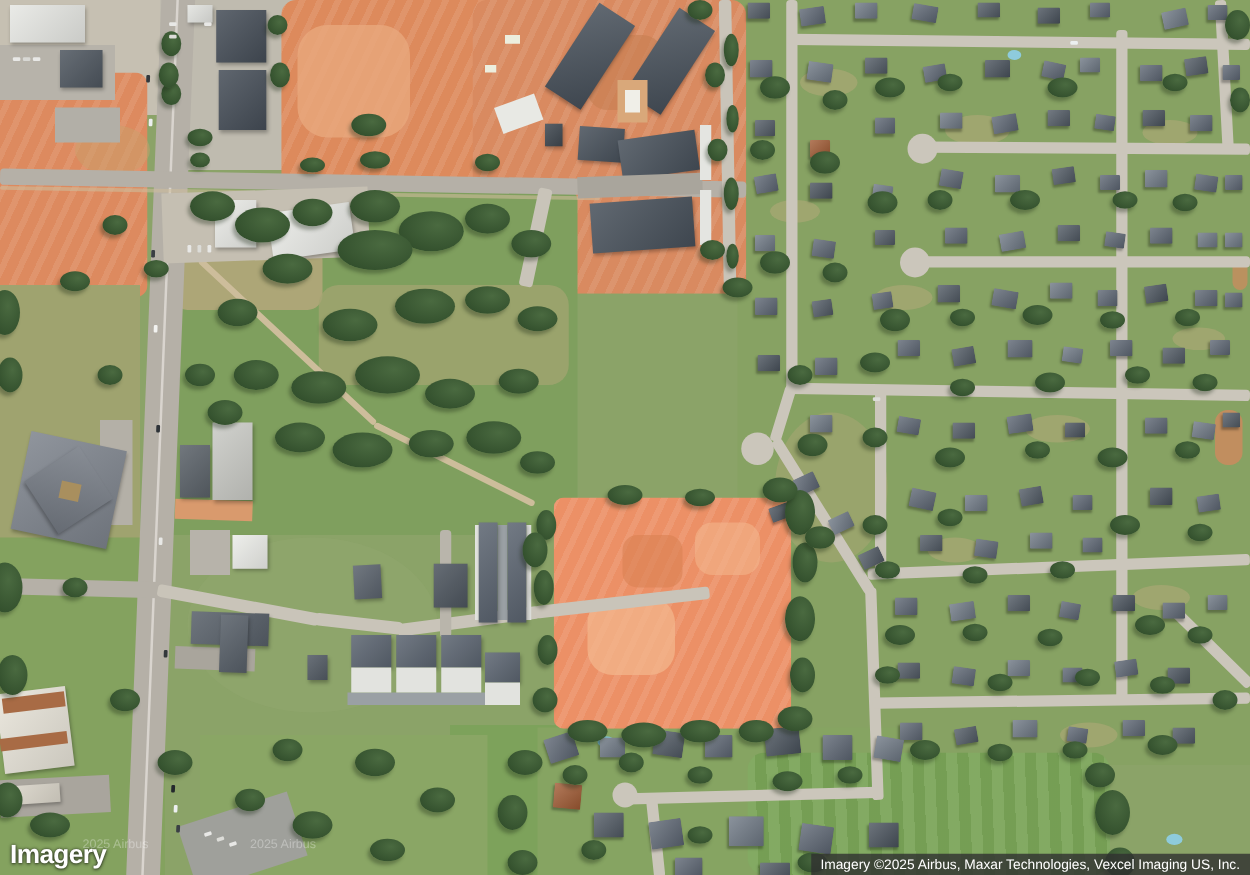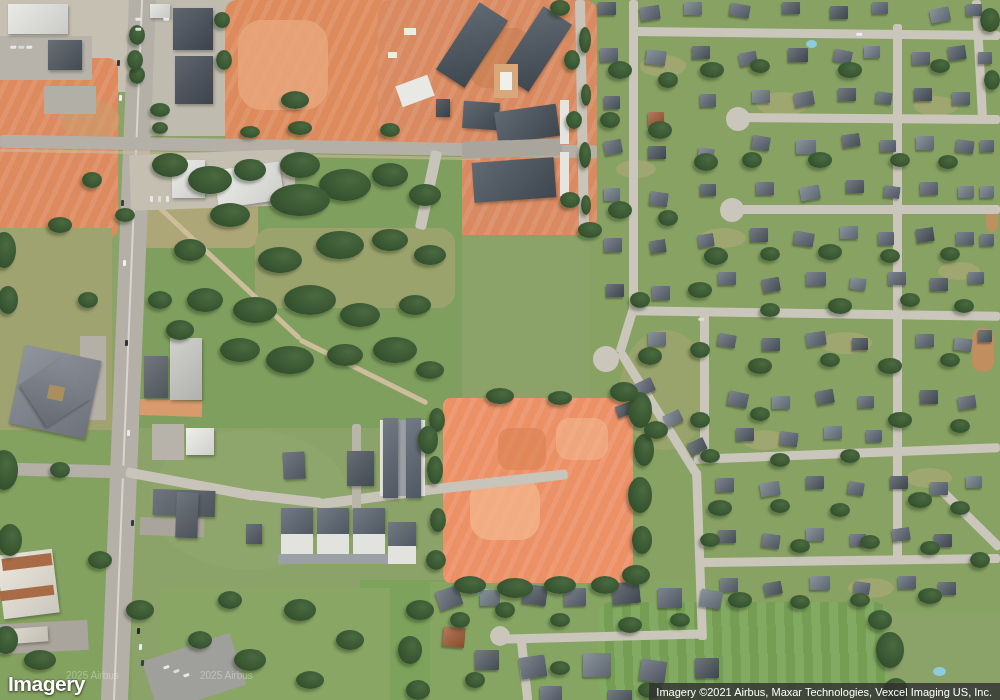--- a/index.html
+++ b/index.html
@@ -455,15 +455,15 @@
       <div class="f" style="left: 165px; top: 664px; width: 2.6px; height: 6px; background: rgb(232, 232, 230); transform: rotate(72deg); border-radius: 1px;"></div>
       <div class="f" style="left: 175px; top: 668px; width: 2.6px; height: 6px; background: rgb(220, 220, 216); transform: rotate(72deg); border-radius: 1px;"></div>
       <div class="f" style="left: 185px; top: 672px; width: 2.6px; height: 6px; background: rgb(232, 232, 230); transform: rotate(72deg); border-radius: 1px;"></div>
       <div class="f" style="left: 858px; top: 31px; width: 2.6px; height: 6px; background: rgb(236, 239, 240); transform: rotate(90deg); border-radius: 1px;"></div>
       <div class="f" style="left: 700px; top: 316px; width: 2.6px; height: 6px; background: rgb(220, 220, 216); transform: rotate(90deg); border-radius: 1px;"></div>
     </div>
   <span id="wm1" class="watermark">2025 Airbus</span>
   <span id="wm2" class="watermark">2025 Airbus</span>
   <div id="google-logo">Imagery</div>
   <div id="attribution">
-    <span>Imagery ©2021 Airbus, Maxar Technologies, Vexcel Imaging US, Inc.</span>
+    <span>Imagery ©2025 Airbus, Maxar Technologies, Vexcel Imaging US, Inc.</span>
   </div>
 </div>
 
 </body></html>

